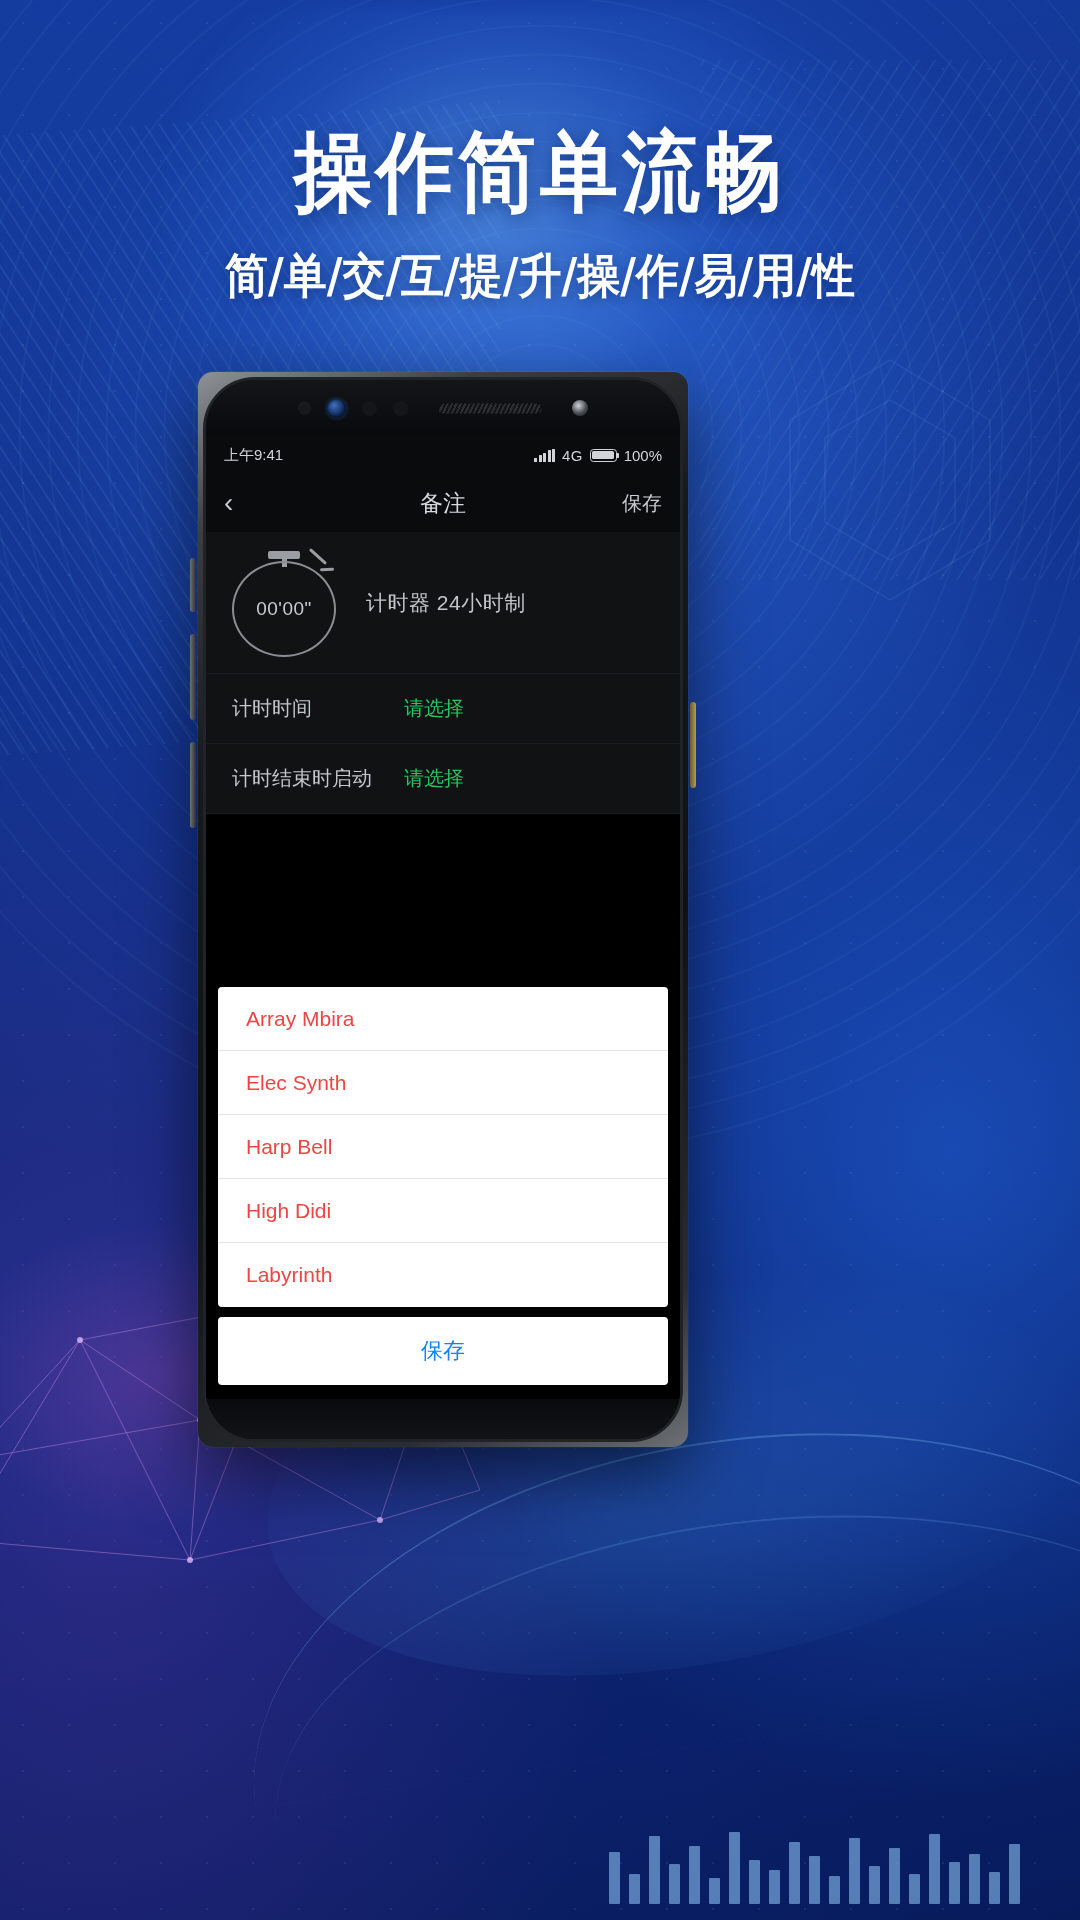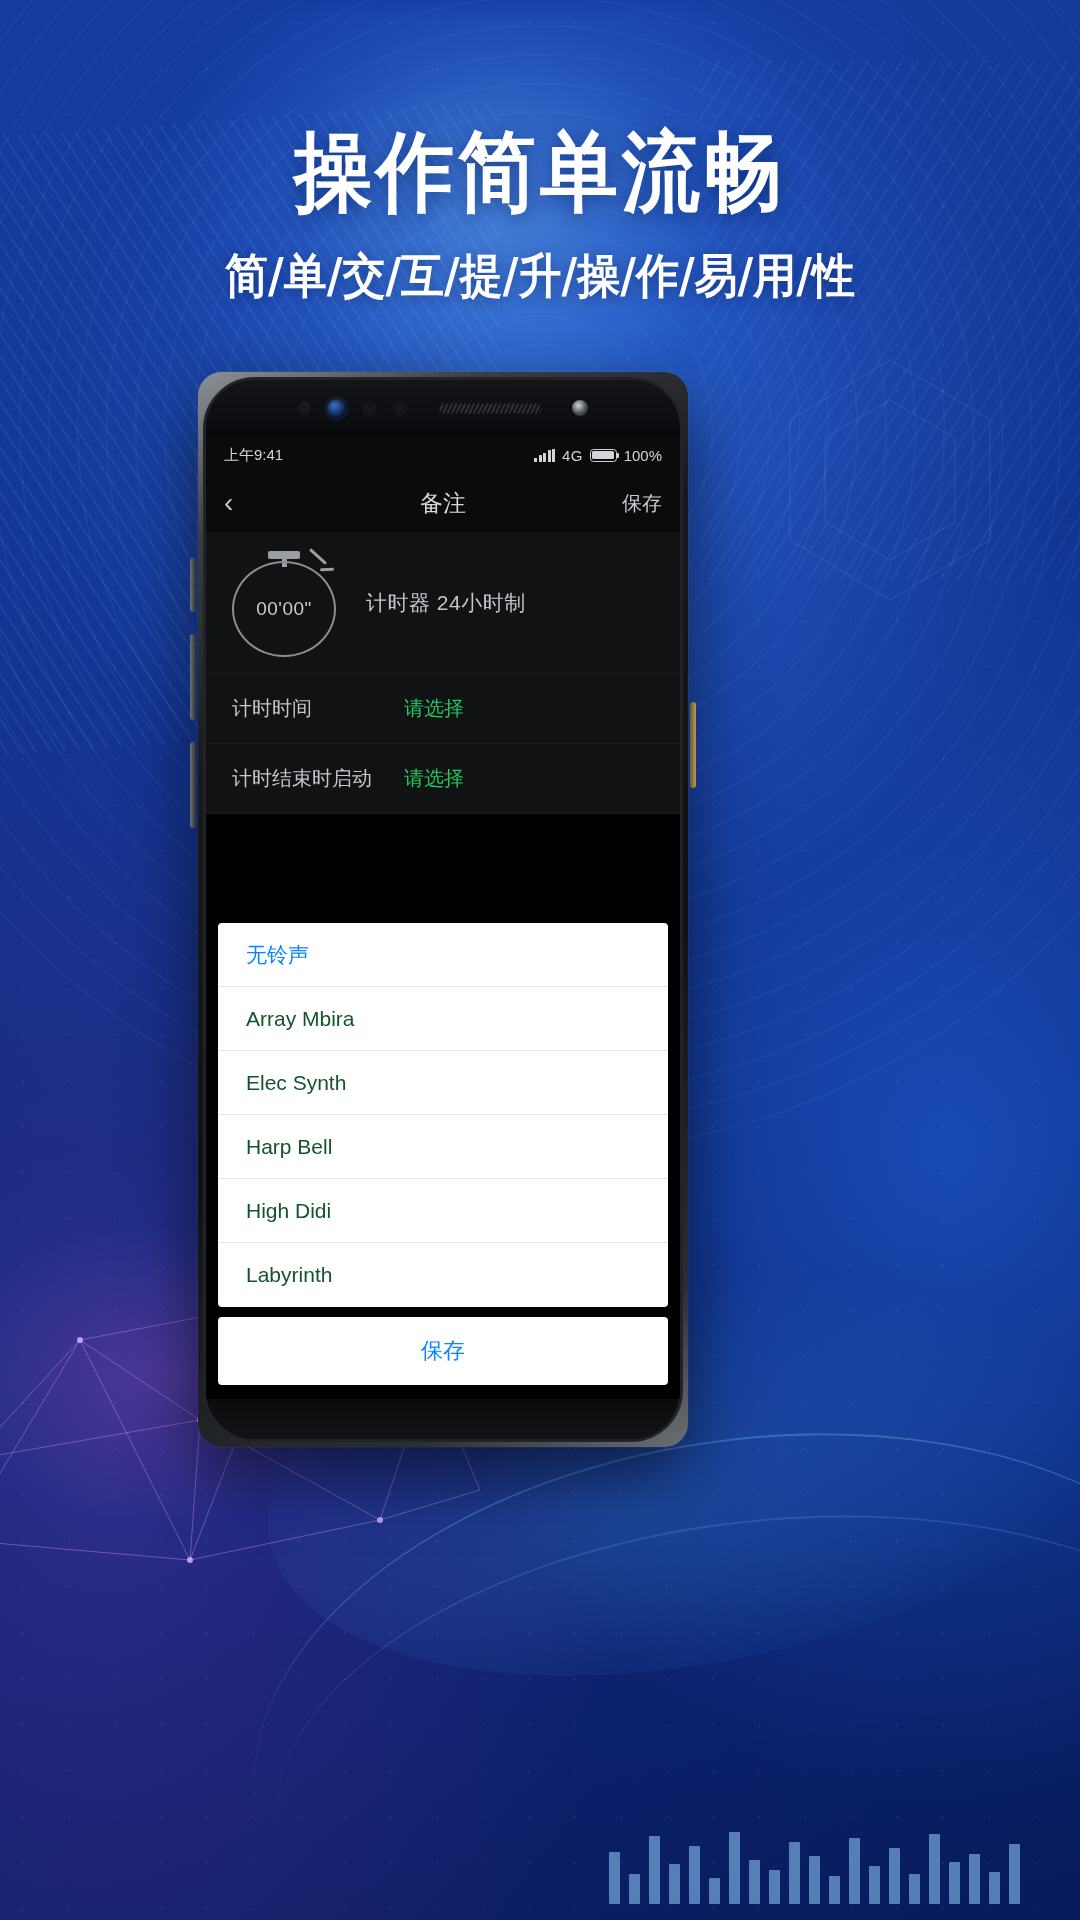--- a/index.html
+++ b/index.html
@@ -118,21 +118,21 @@
     letter-spacing:0px;
     transform:scaleY(1.1);
     text-shadow:0 2px 12px rgba(0,30,90,0.5);
   }
 
   
   .phone {
     position:absolute;
     left:198px; top:372px;
     width:490px; height:1075px;
-    border-radius:24px;
+    border-radius:15px;
     background:linear-gradient(150deg,#8e9196 0%,#3a3d42 12%,#17191c 30%,#0f1113 60%,#2a2d31 88%,#6d7075 100%);
     padding:5px;
     box-shadow:0 26px 70px rgba(0,0,0,0.55), 0 0 0 1px rgba(255,255,255,0.06);
     z-index:5;
   }
   .phone-inner {
     width:100%; height:100%;
     border-radius:52px;
     background:#0a0b0d;
     overflow:hidden;
@@ -268,21 +268,21 @@
   .sheet-list {
     background:#ffffff;
     border-radius:4px;
     overflow:hidden;
   }
   .sheet-item {
     height:64px;
     display:flex; align-items:center;
     padding:0 28px;
     font-size:21px;
-    color:#14532d;
+    color:#ef4444;
     border-bottom:1px solid #e3e4e6;
   }
   .sheet-item:last-child { border-bottom:none; }
   .sheet-item.selected { color:#0a84ff; }
   .sheet-save {
     margin-top:10px;
     background:#ffffff;
     border-radius:4px;
     height:68px;
     display:flex; align-items:center; justify-content:center;
@@ -421,21 +421,20 @@
       </div>
       <div class="setting-row">
         <span class="rk">计时结束时启动</span>
         <span class="rv">请选择</span>
       </div>
 
       <div class="filler"></div>
 
       <div class="sheet">
         <div class="sheet-list">
-          <div class="sheet-item selected">无铃声</div>
           <div class="sheet-item">Array Mbira</div>
           <div class="sheet-item">Elec Synth</div>
           <div class="sheet-item">Harp Bell</div>
           <div class="sheet-item">High Didi</div>
           <div class="sheet-item">Labyrinth</div>
         </div>
         <div class="sheet-save">保存</div>
       </div>
 
     </div>

